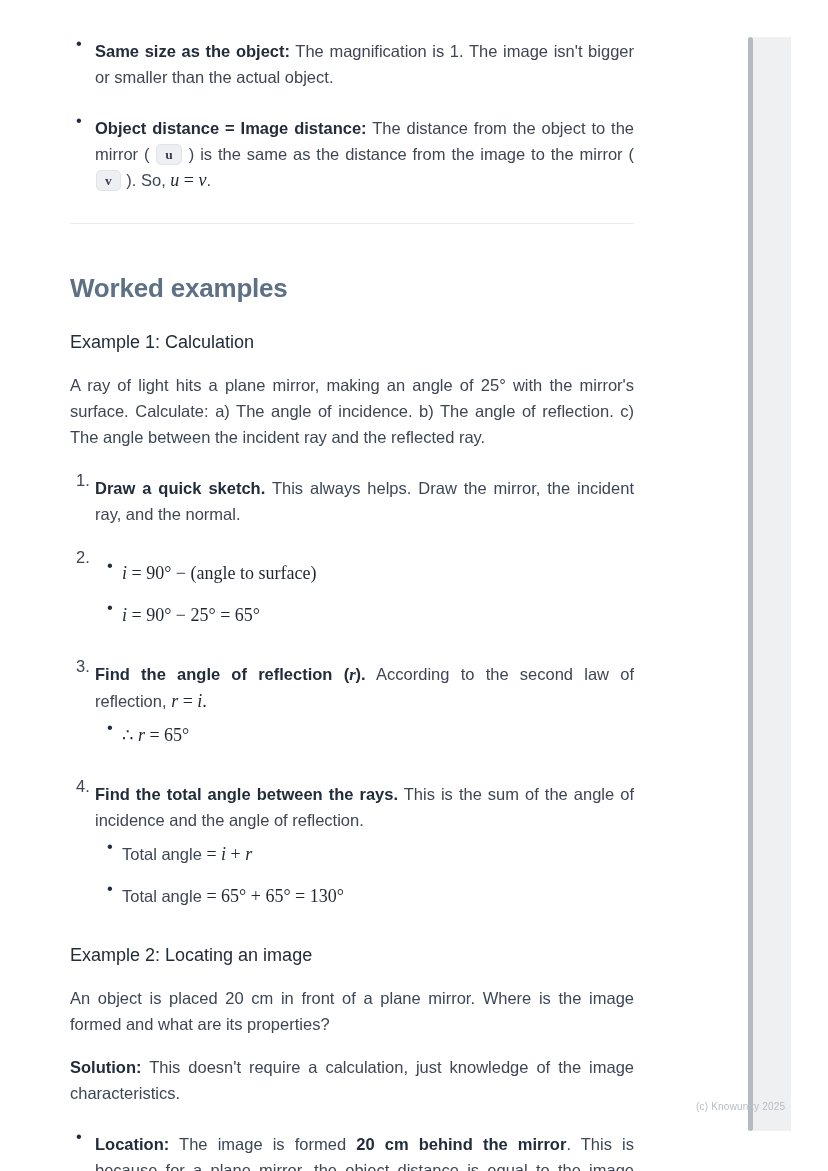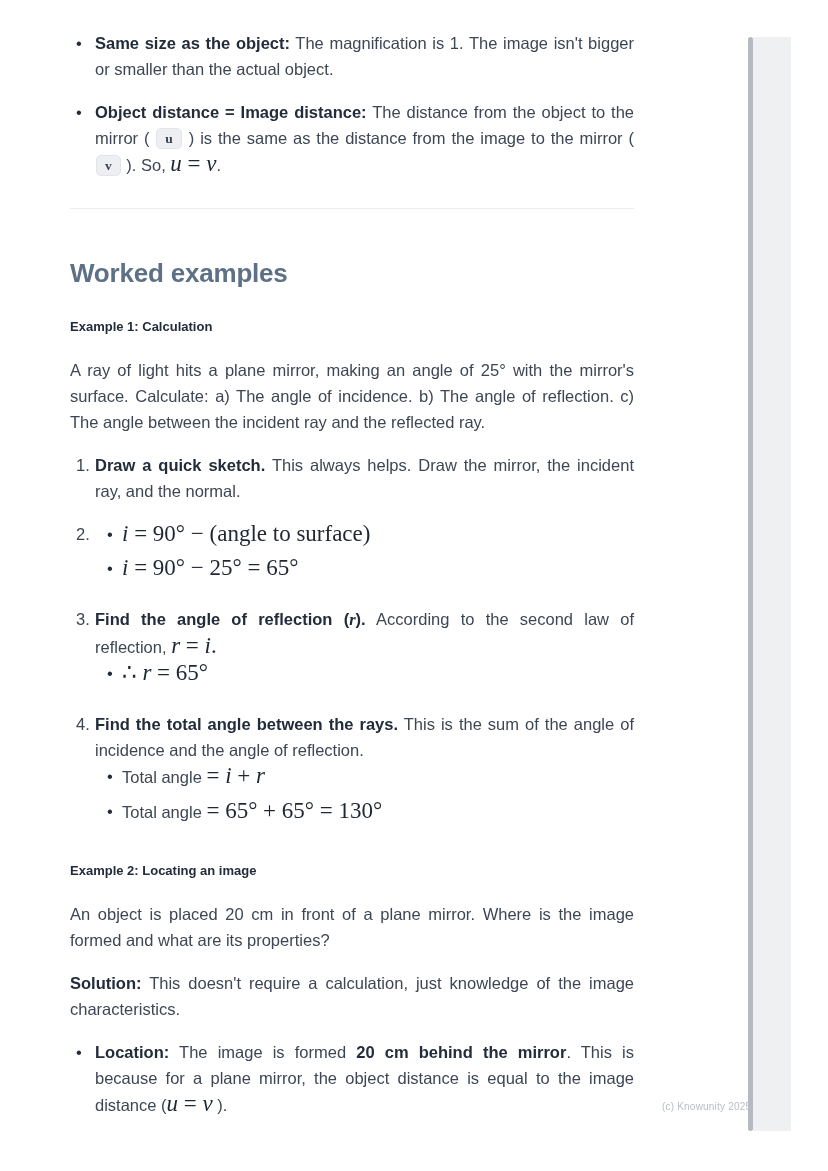--- a/index.html
+++ b/index.html
@@ -8,41 +8,41 @@
     font-family:"Liberation Sans",sans-serif;color:#3e4654;overflow:hidden;
   }
   .content{
     position:absolute;left:70px;top:30px;width:564px;
     font-size:16.5px;line-height:26px;
   }
   .justify{text-align:justify;}
   strong{font-weight:700;color:#232c3b;}
   em{font-style:italic;}
   h2{font-size:26px;line-height:32px;font-weight:700;color:#5d7086;margin:48px 0 20px;letter-spacing:-0.2px;}
-  h3{font-size:13px;line-height:24px;font-weight:700;color:#232c3b;margin:26px 0 18px;}
+  h3{font-size:18px;line-height:24px;font-weight:400;color:#232c3b;margin:26px 0 18px;}
   hr{border:none;border-top:1.5px solid #e9ebee;margin:30px 0 0 0;}
   p{margin:0 0 17px 0;}
   ul.plain,ol.plain{list-style:none;margin:0 0 0 0;padding:0;}
   .row{display:flex;margin:0 0 17px 0;}
   .marker{flex:0 0 25px;box-sizing:border-box;padding-left:6px;color:#232c3b;}
   .marker.num{color:#3e4654;}
-  .litext{flex:1 1 auto;min-width:0;}
+  .litext{flex:1 1 auto;min-width:0;margin-top:8px;}
   ul.sub{list-style:none;margin:0;padding:0;}
   .subrow{display:flex;margin:0 0 8px 0;}
   .marker2{flex:0 0 27px;box-sizing:border-box;padding-left:12px;color:#232c3b;}
-  .math{font-family:"Liberation Serif",serif;font-size:23px;color:#1f2733;}
+  .math{font-family:"Liberation Serif",serif;font-size:18px;color:#1f2733;}
   .mv{font-family:"Liberation Serif",serif;font-style:italic;color:#1f2733;}
   strong.mvb{font-family:"Liberation Serif",serif;font-style:italic;font-weight:700;color:#232c3b;}
   .chip{
     display:inline-block;background:#edeff2;border:1px solid #e1e4e8;border-radius:5px;
     padding:0 8px;margin:0 1px;font-family:"Liberation Serif",serif;font-weight:700;
     font-size:13.5px;line-height:19px;color:#394251;vertical-align:1px;
   }
   .watermark{
-    position:absolute;left:662px;top:1101px;font-size:10px;line-height:12px;
+    position:absolute;left:696px;top:1101px;font-size:10px;line-height:12px;
     color:#b8bec6;letter-spacing:0.2px;z-index:5;white-space:nowrap;
   }
   .next-page{position:absolute;left:748px;top:37px;width:43px;height:1094px;display:flex;z-index:1;}
   .edge-line{width:5px;background:#b5b9c0;border-radius:3px;}
   .edge-panel{width:38px;background:#eef0f2;}
 </style>
 </head>
 <body>
 
 <div class="content">

